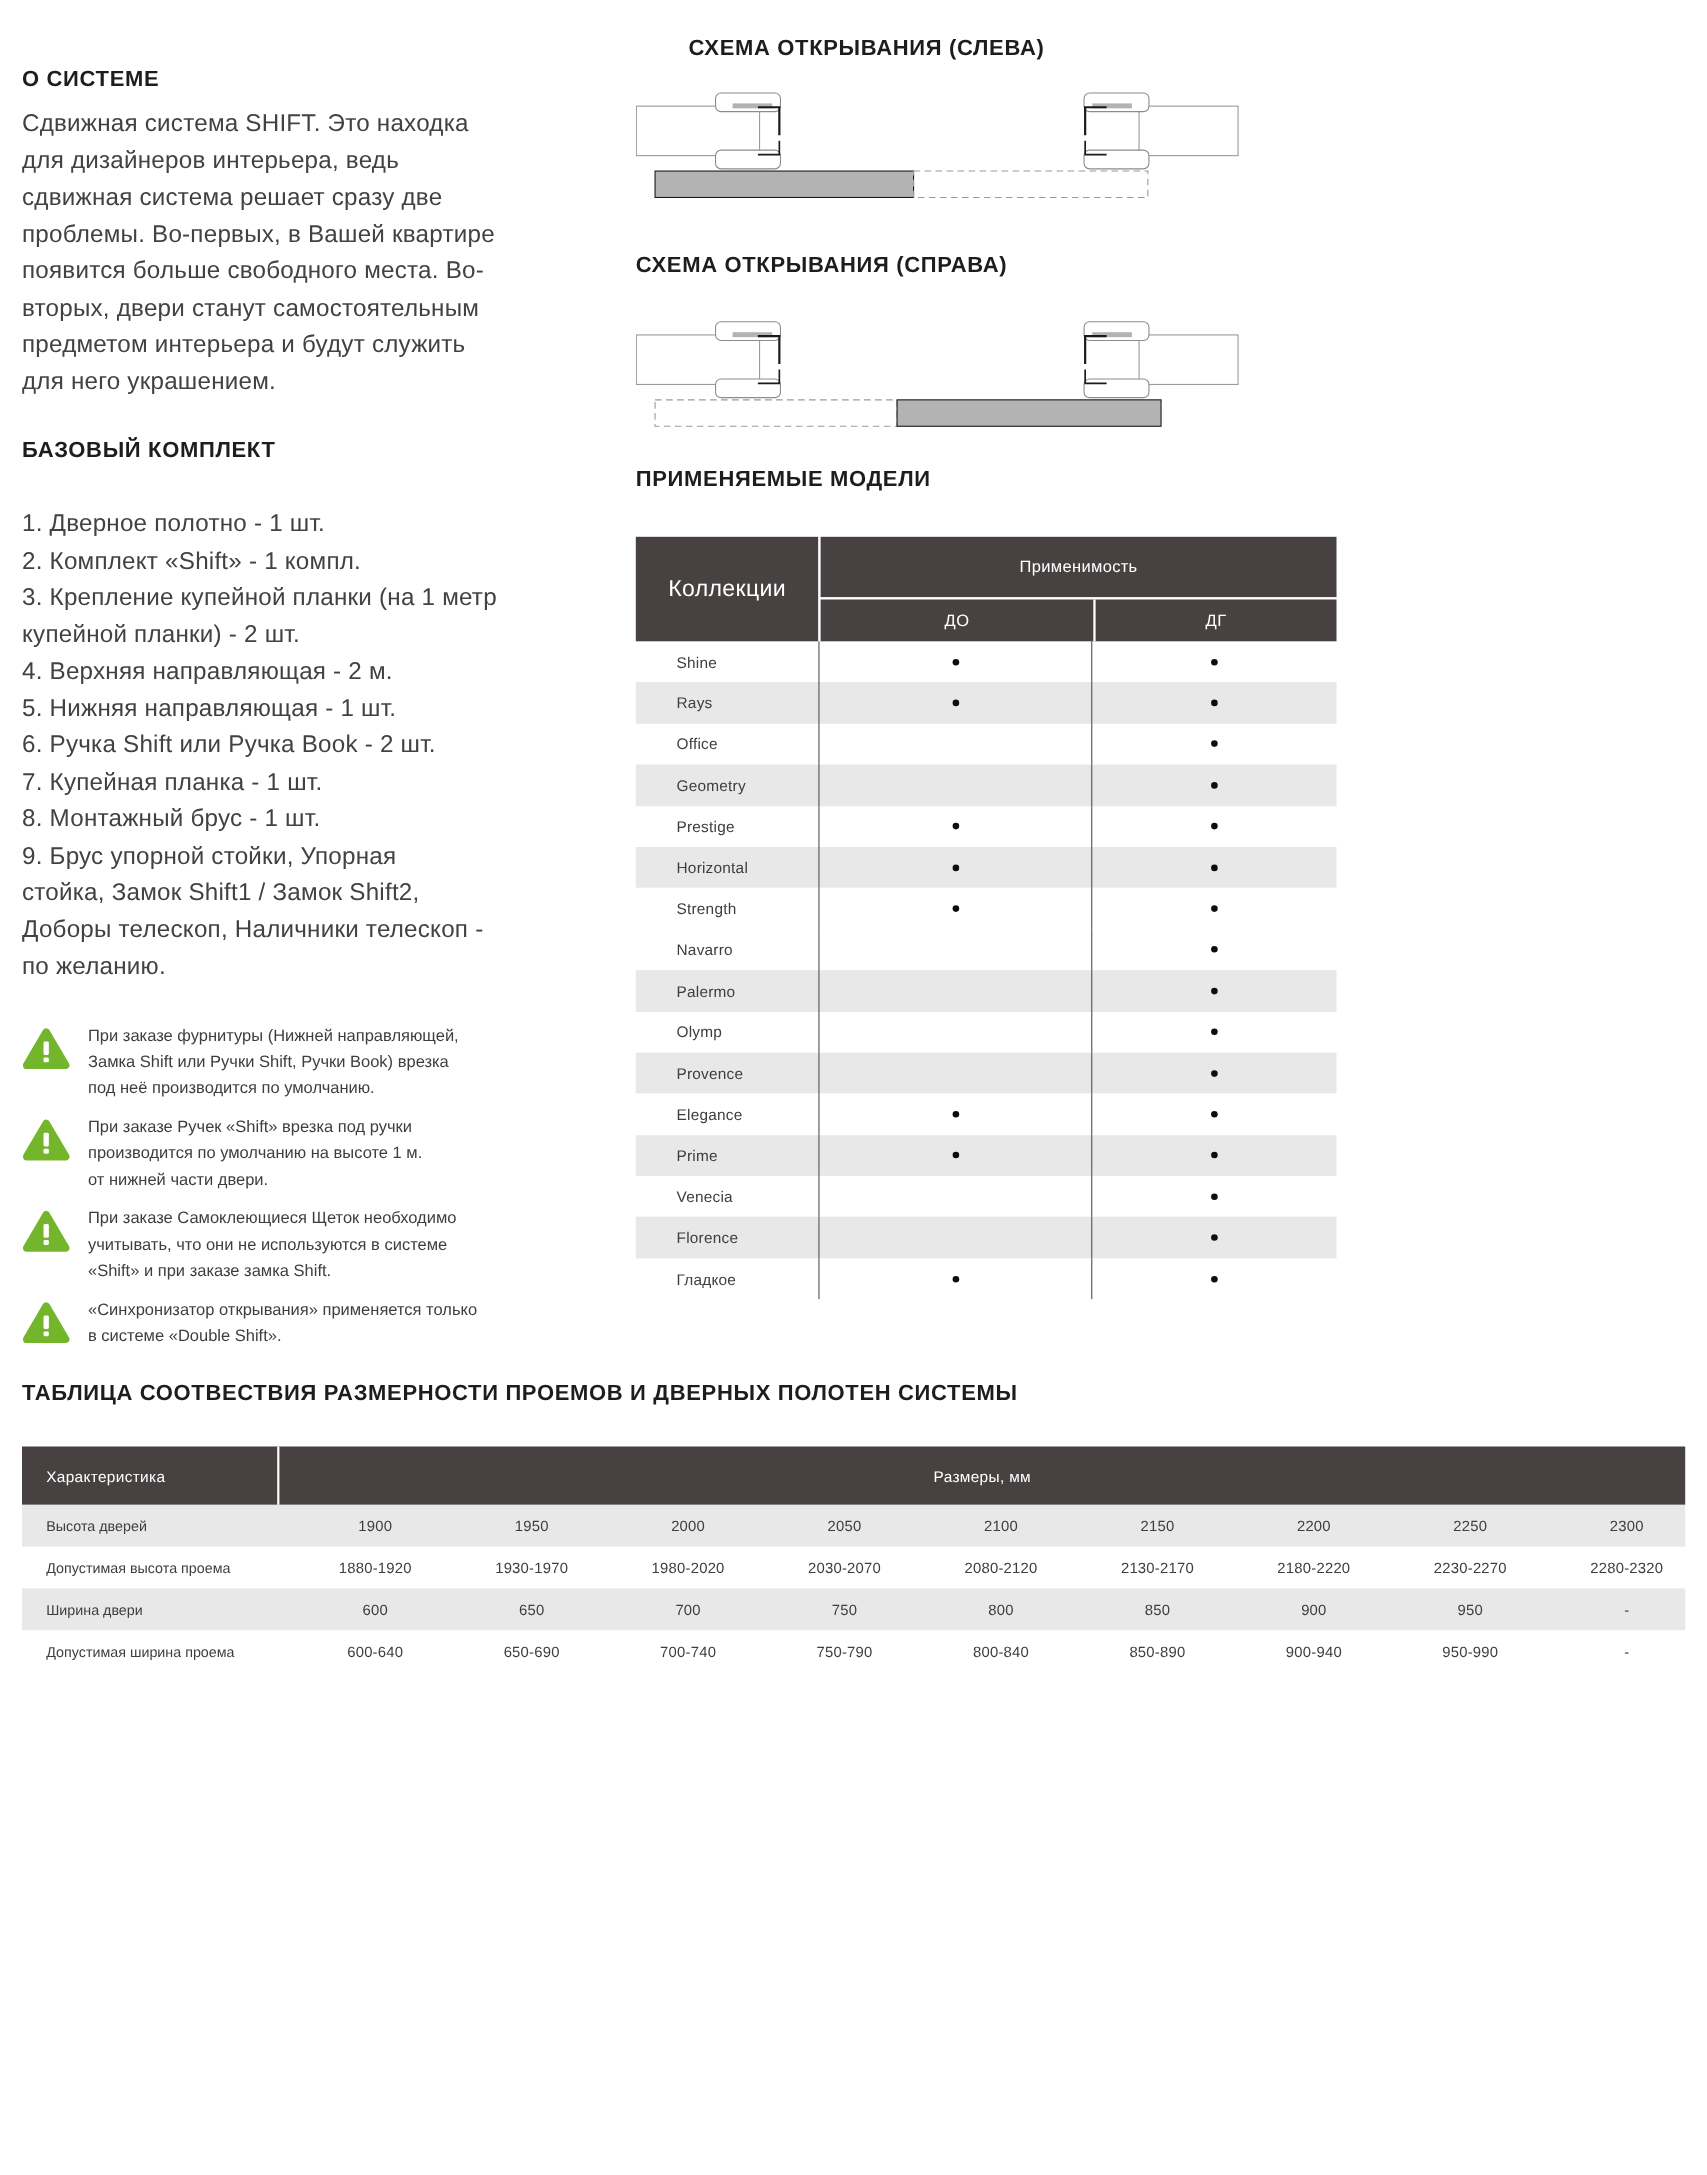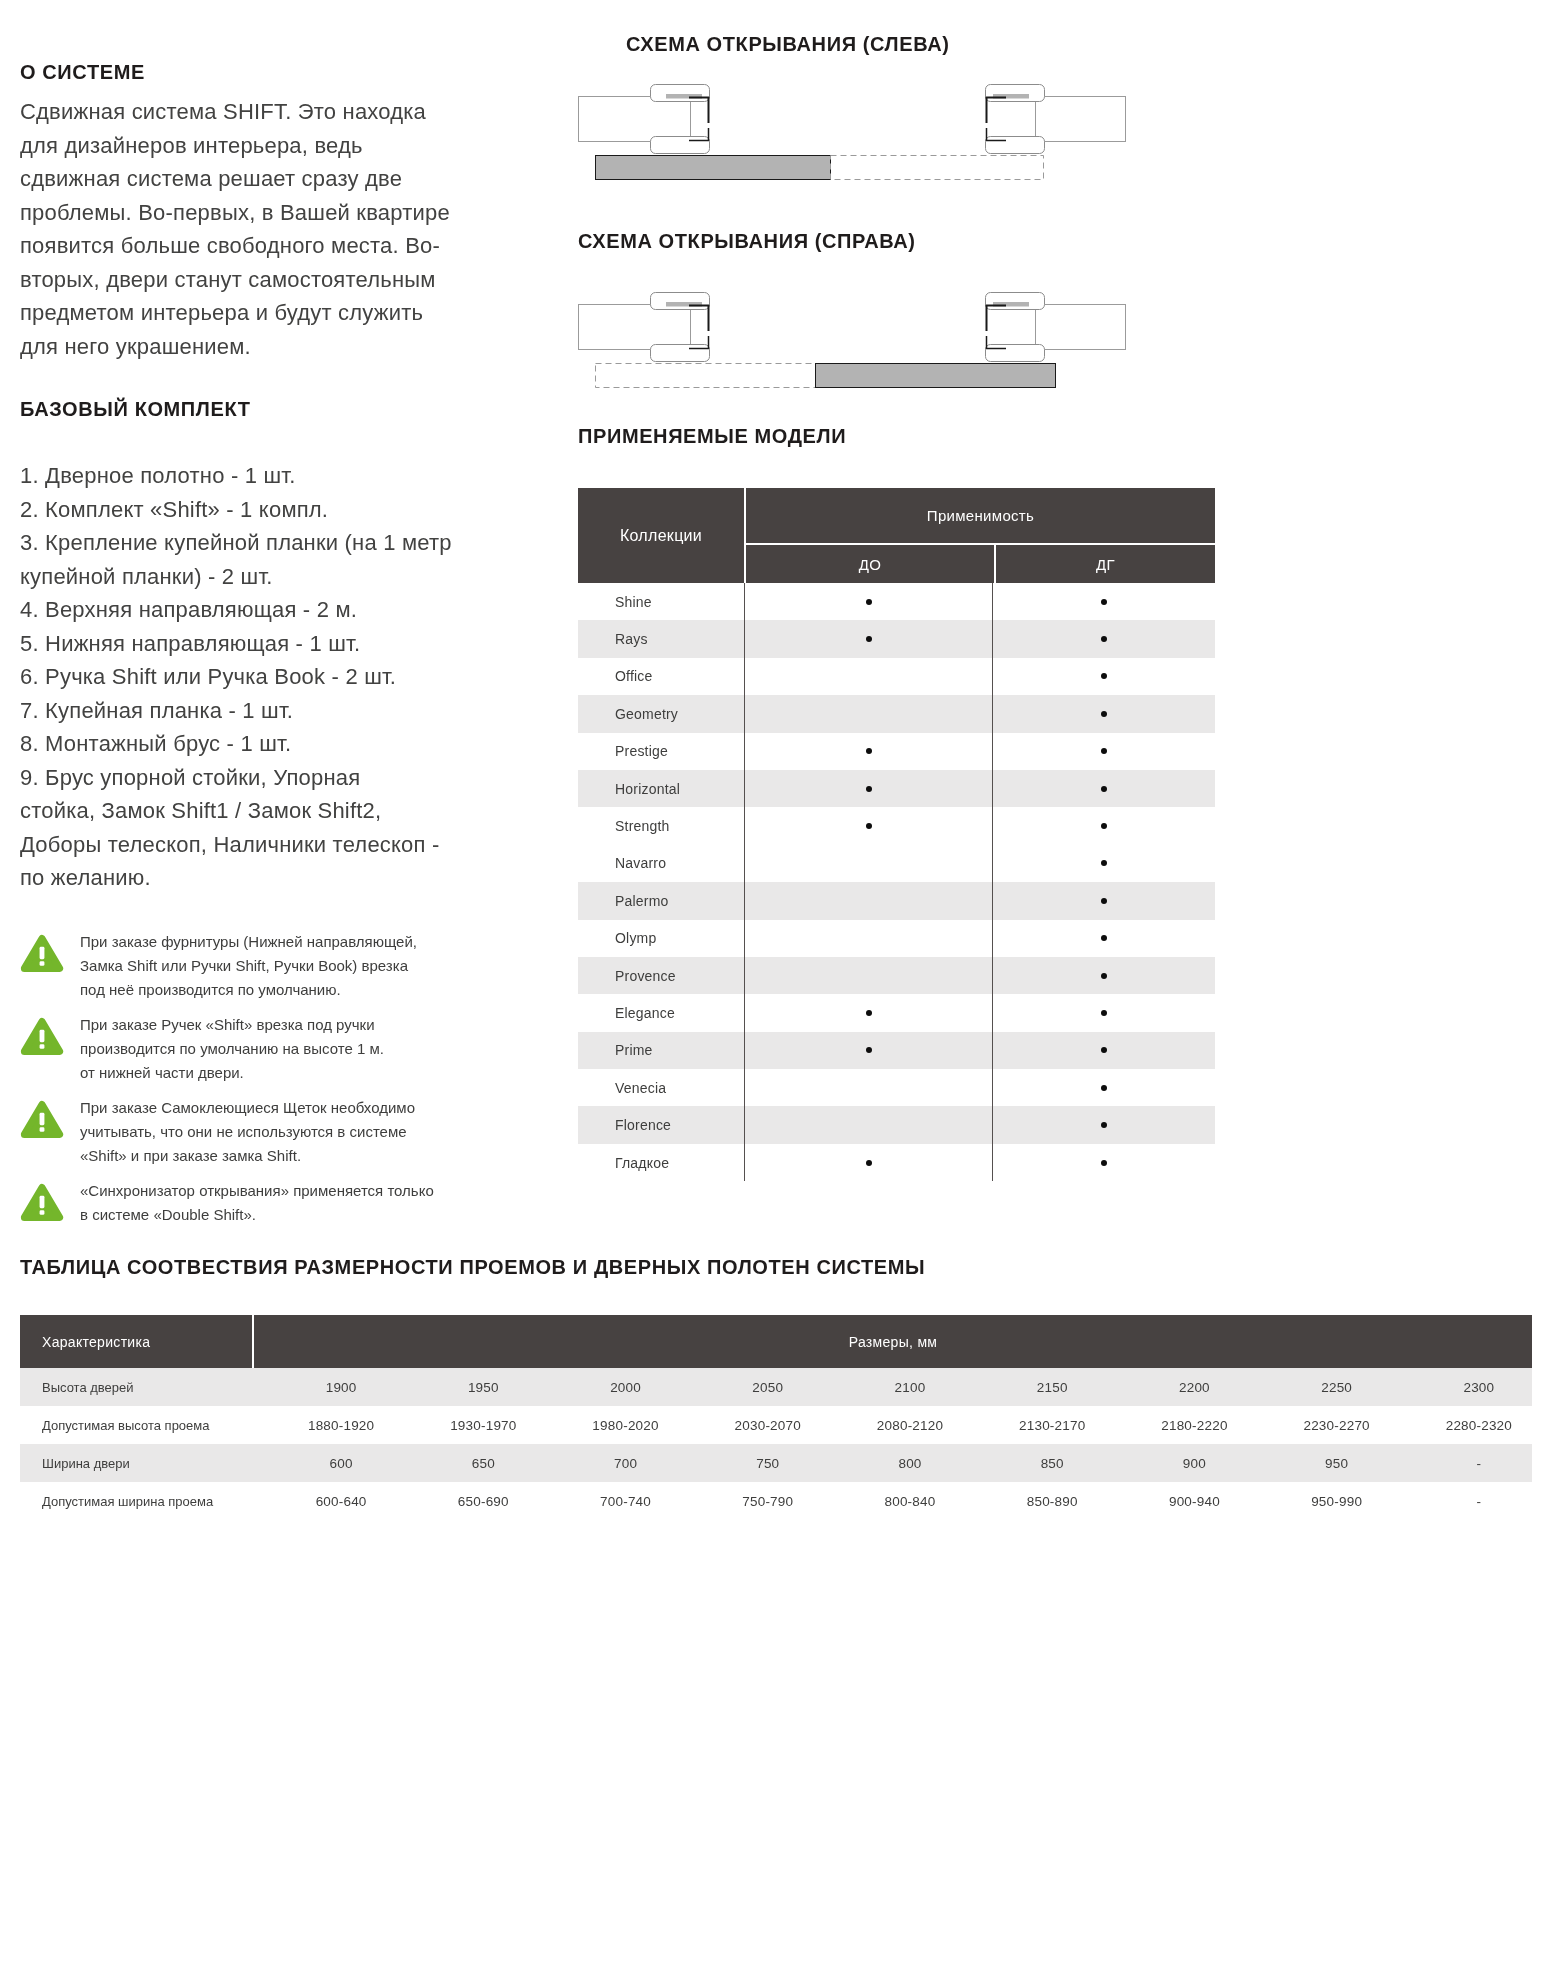--- a/index.html
+++ b/index.html
@@ -25,21 +25,21 @@
   .right-col { position:absolute; left:578px; top:0; width:637px; }
   .scheme-left-title  { position:absolute; left:0; top:33px;margin-left:48px; }
   .scheme-right-title { position:absolute; left:0; top:230px; }
   .models-title { position:absolute; left:0; top:425px; }
   .scheme-svg-1 { position:absolute; left:0; top:80px; }
   .scheme-svg-2 { position:absolute; left:0; top:288px; }
 
   
   .models-table { position:absolute; left:0; top:488px; width:637px; }
   .mt-header { display:flex; height:95px; }
-  .mt-collections { width:176px; background:#474241; color:#fff; display:flex; align-items:center; justify-content:center; font-size:16px; letter-spacing:0.3px; }
+  .mt-collections { width:176px; background:#474241; color:#fff; display:flex; align-items:center; justify-content:center; font-size:21px; letter-spacing:0.3px; }
   .mt-right { width:471px; border-left:2px solid #fff; display:flex; flex-direction:column; }
   .mt-applicability { height:55px; background:#474241; color:#fff; display:flex; align-items:center; justify-content:center; font-size:15px; letter-spacing:0.3px; }
   .mt-subrow { height:40px; display:flex; border-top:2px solid #fff; }
   .mt-do-h { width:248px; background:#474241; color:#fff; display:flex; align-items:center; justify-content:center; font-size:15px; letter-spacing:0.4px; }
   .mt-dg-h { width:221px; background:#474241; color:#fff; display:flex; align-items:center; justify-content:center; font-size:15px; letter-spacing:0.4px; border-left:2px solid #fff; }
   .mt-row { display:flex; height:37.4px; }
   .mt-row.shade { background:#e9e8e8; }
   .mt-label { width:166px; display:flex; align-items:center; padding-left:37px; font-size:14px; color:#3e3e3d; letter-spacing:0.2px; }
   .mt-do, .mt-dg { display:flex; align-items:center; justify-content:center; border-left:1px solid #55504f; }
   .mt-do { width:248px; }

